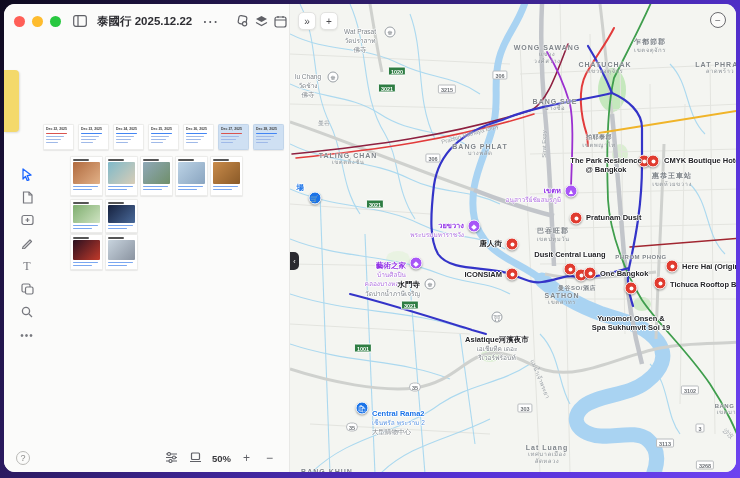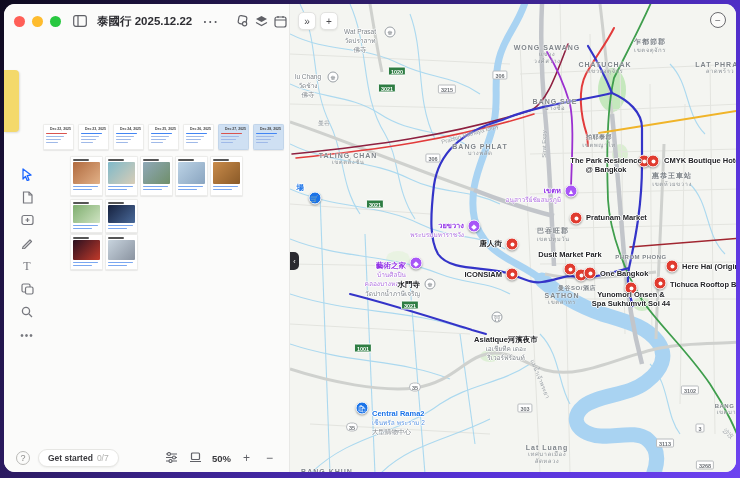--- a/index.html
+++ b/index.html
@@ -1,21 +1,21 @@
 <!DOCTYPE html>
 <html><head>
 <meta charset="utf-8">
 <style>
   * { margin:0; padding:0; box-sizing:border-box; }
   html,body { width:740px; height:478px; overflow:hidden; font-family:"Liberation Sans",sans-serif; }
   body { background:linear-gradient(125deg,#0e0a1e 0%,#2a1a5e 30%,#5531d6 75%,#6d43f0 100%); }
   .window { position:absolute; inset:4px 4px 6px 4px; background:#fcfcfb; border-radius:11px; overflow:hidden; display:flex; }
 
   
-  .wb { position:relative; width:286px; height:100%; background:#fbfbfa; border-right:1px solid #e8e8e6; flex:none;text-align:right; }
+  .wb { position:relative; width:286px; height:100%; background:#fbfbfa; border-right:1px solid #e8e8e6; flex:none; }
   .wb-header { position:absolute; top:0; left:0; right:0; height:34px; display:flex; align-items:center; padding:0 10px; gap:6px; }
   .traffic { display:flex; gap:7px; margin-right:6px; }
   .dot { width:11px; height:11px; border-radius:50%; }
   .wb-title { font-size:11.5px; font-weight:bold; color:#2f2f34; margin:0 4px; white-space:nowrap; }
   .hicon { width:18px; height:18px; display:flex; align-items:center; justify-content:center; color:#5f6066; cursor:pointer; }
   .hdivider { width:1px; height:14px; background:#e2e2e0; margin:0 3px; }
   .chev { font-size:8px; color:#7a7a80; }
   .sticky { position:absolute; left:0; top:66px; width:15px; height:62px; background:#f4d96b; border-radius:0 4px 4px 0; box-shadow:1px 1px 2px rgba(0,0,0,.12); }
 
   .edgetools { position:absolute; left:11px; top:162px; width:24px; display:flex; flex-direction:column; align-items:center; gap:7px; }
@@ -253,24 +253,20 @@
         <div class="photocard" style="left: 101px; top: 230px; width: 33px; height: 36px;">
           <div class="bar" style="background: rgb(85, 85, 85); width: 60%; margin-top: 0px;"></div>
           <div class="img" style="height: 20px; background: linear-gradient(135deg, rgb(200, 212, 222), rgb(138, 147, 160));"></div>
           <div class="bar" style="background: rgb(122, 167, 240); width: 92%;"></div>
           <div class="bar" style="background: rgb(122, 167, 240); width: 72%;"></div>
         </div>
       </div>
 
     <div class="wb-bottom">
       <span class="help-circ">?</span>
-      <span class="getstarted">
-        <span>Get started</span>
-        <span class="cnt">0/7</span>
-      </span>
       <span class="spacer"></span>
       <span class="bicon">
         <svg width="13" height="11" viewBox="0 0 13 11">
             <line x1="1" y1="2" x2="12" y2="2" stroke="#5f6066" stroke-width="1.2"></line>
             <line x1="1" y1="5.5" x2="12" y2="5.5" stroke="#5f6066" stroke-width="1.2"></line>
             <line x1="1" y1="9" x2="12" y2="9" stroke="#5f6066" stroke-width="1.2"></line>
             <circle cx="4" cy="2" r="1.5" fill="#fbfbfa" stroke="#5f6066" stroke-width="1.1"></circle>
             <circle cx="9" cy="5.5" r="1.5" fill="#fbfbfa" stroke="#5f6066" stroke-width="1.1"></circle>
             <circle cx="5.5" cy="9" r="1.5" fill="#fbfbfa" stroke="#5f6066" stroke-width="1.1"></circle>
           </svg>
@@ -464,37 +460,37 @@
         <div class="poilbl" style="top: 152px; left: 316px; transform: translateX(-50%); text-align: center;">
           <div>The Park Residence</div>
           <div>@ Bangkok</div>
         </div>
         <div class="poi" style="left: 286px; top: 214px;">
           <div class="pin red" style="background: rgb(224, 59, 47);">
             <div class="dotw"></div>
           </div>
         </div>
         <div class="poilbl" style="top: 209px; left: 296px;">
-          <div>Pratunam Market</div>
+          <div>Pratunam Dusit</div>
         </div>
         <div class="poi" style="left: 222px; top: 240px;">
           <div class="pin red" style="background: rgb(224, 59, 47);">
             <div class="dotw"></div>
           </div>
         </div>
         <div class="poilbl" style="top: 235px; left: 212px; transform: translateX(-100%); text-align: right;">
           <div>唐人街</div>
         </div>
         <div class="poi" style="left: 280px; top: 265px;">
           <div class="pin red" style="background: rgb(224, 59, 47);">
             <div class="dotw"></div>
           </div>
         </div>
         <div class="poilbl" style="top: 246px; left: 280px; transform: translateX(-50%); text-align: center;">
-          <div>Dusit Market Park</div>
+          <div>Dusit Central Luang</div>
         </div>
         <div class="poi" style="left: 291px; top: 271px;">
           <div class="pin red" style="background: rgb(224, 59, 47);">
             <div class="dotw"></div>
           </div>
         </div>
         <div class="poi" style="left: 300px; top: 269px;">
           <div class="pin red" style="background: rgb(224, 59, 47);">
             <div class="dotw"></div>
           </div>
@@ -524,23 +520,23 @@
           </div>
         </div>
         <div class="poilbl" style="top: 276px; left: 380px;">
           <div>Tichuca Rooftop Bar</div>
         </div>
         <div class="poi" style="left: 341px; top: 284px;">
           <div class="pin red" style="background: rgb(224, 59, 47);">
             <div class="dotw"></div>
           </div>
         </div>
-        <div class="poilbl" style="top: 286px; left: 341px; transform: translateX(-50%); text-align: center;">
+        <div class="poilbl" style="top: 310px; left: 341px; transform: translateX(-50%); text-align: center;">
           <div>Yunomori Onsen &amp;</div>
-          <div>Spa Sukhumvit Soi 44</div>
+          <div>Spa Sukhumvit Soi 19</div>
         </div>
         <div class="poi" style="left: 281px; top: 187px;">
           <div class="pin purple" style="background: rgb(168, 85, 247);">▲</div>
         </div>
         <div class="poilbl purple" style="top: 182px; left: 271px; transform: translateX(-100%); text-align: right;">
           <div>เขตห</div>
           <div class="th">อนุสาวรีย์ชัยสมรภูมิ</div>
         </div>
         <div class="poi" style="left: 184px; top: 222px;">
           <div class="pin purple" style="background: rgb(168, 85, 247);">◆</div>
@@ -582,21 +578,21 @@
           <div class="gray">lu Chang</div>
           <div class="th">วัดช้าง</div>
           <div class="th">佛寺</div>
         </div>
         <div class="temple" style="left: 140px; top: 280px;">☸</div>
         <div class="poilbl" style="top: 276px; left: 130px; transform: translateX(-100%); text-align: right;">
           <div class="" style="color: rgb(35, 36, 39);">水門寺</div>
           <div class="th">วัดปากน้ำภาษีเจริญ</div>
         </div>
         <div class="temple" style="left: 207px; top: 313px;">⛩</div>
-        <div class="poilbl" style="top: 331px; left: 216px; transform: translateX(-50%); text-align: center;">
+        <div class="poilbl" style="top: 331px; left: 207px; transform: translateX(-50%); text-align: center;">
           <div class="" style="color: rgb(35, 36, 39);">Asiatique河濱夜市</div>
           <div class="th">เอเชียทีค เดอะ</div>
           <div class="th">ริเวอร์ฟร้อนท์</div>
         </div>
         <div class="badge green" style="left: 107px; top: 67px;">1020</div>
         <div class="badge green" style="left: 97px; top: 84px;">3021</div>
         <div class="badge green" style="left: 85px; top: 200px;">3021</div>
         <div class="badge green" style="left: 120px; top: 301px;">3021</div>
         <div class="badge green" style="left: 73px; top: 344px;">1001</div>
         <div class="badge white" style="left: 210px; top: 71px;">306</div>

